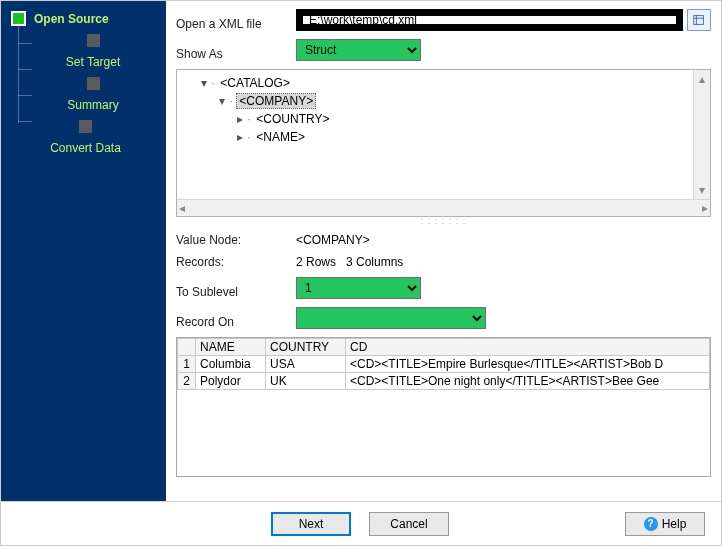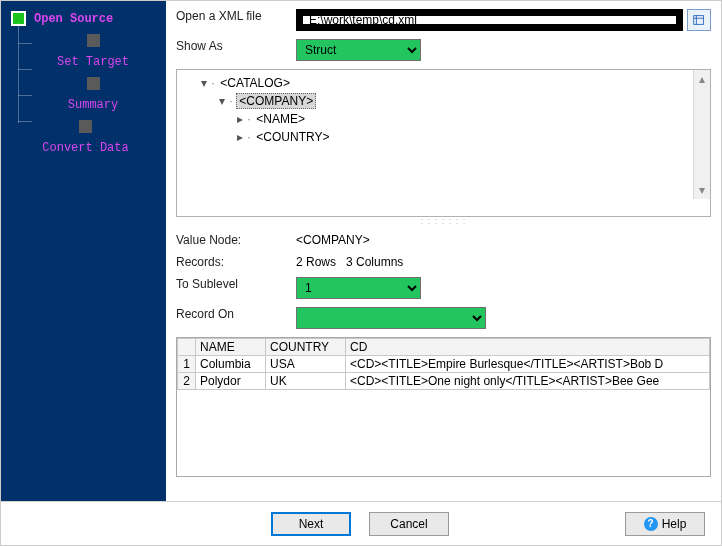--- a/index.html
+++ b/index.html
@@ -1,33 +1,33 @@
 <!DOCTYPE html>
 <html><head>
 <meta charset="utf-8">
 <style>
   * { box-sizing: border-box; margin: 0; padding: 0; }
   body { font-family: "Segoe UI", Tahoma, sans-serif; font-size: 12px; background: #fff; width: 722px; height: 546px; overflow: hidden; border: 1px solid #ccc; }
   .main { display: flex; height: 500px; }
-  .sidebar { width: 165px; background: #02306b; color: #d946ef; padding-top: 6px; position: relative; font-family: Liberation Mono, monospace; }
+  .sidebar { width: 165px; background: #02306b; color: #bef264; padding-top: 6px; position: relative; }
   .side-item { display: flex; align-items: center; padding: 4px 6px 4px 10px; gap: 8px; cursor: pointer; }
   .side-item .box { width: 13px; height: 13px; background: #5a5a5a; flex: 0 0 auto; }
   .side-item.active .box { background: #1bc41b; border: 2px solid #fff; width: 15px; height: 15px; box-sizing: border-box; }
   .side-item.active { font-weight: bold; }
   .side-sub { padding-left: 25px; flex-direction: column; }
   .vline { position: absolute; left: 17px; top: 22px; width: 1px; height: 100px; background: rgba(255,255,255,0.3); }
   .hline { position: absolute; left: 17px; width: 14px; height: 1px; background: rgba(255,255,255,0.3); }
   .content { flex: 1; padding: 8px 10px 4px 10px; background: #fff; display: flex; flex-direction: column; }
-  .row { display: flex; align-items: flex-start; margin-bottom: 8px; }
+  .row { display: flex; align-items: flex-end; margin-bottom: 8px; }
   .lab { width: 120px; color: #222; }
   .file-input { flex: 1; height: 22px; border: 7px solid #000000; padding: 2px 6px; font-size: 12px; background: #fff; }
   .file-btn { width: 24px; height: 22px; margin-left: 4px; border: 1px solid #7a9ccf; background: #e9f1fb; display: flex; align-items: center; justify-content: center; cursor: pointer; }
   .file-btn svg { width: 14px; height: 14px; }
   select, .select-like { height: 22px; border: 1px solid #707070; background: #22c55e; font-size: 12px; padding: 0 4px; }
-  .tree-wrap { border: 1px solid #b0b0b0; height: 148px; position: relative; display: flex; flex-direction: row; }
+  .tree-wrap { border: 1px solid #b0b0b0; height: 148px; position: relative; display: flex; flex-direction: column; }
   .tree-scroll { flex: 1; overflow: hidden; padding: 4px 6px; }
   .tree ul { list-style: none; padding-left: 18px; }
   .tree li { line-height: 18px; white-space: nowrap; }
   .tw { display: inline-block; width: 10px; color: #555; cursor: pointer; }
   .dots { color: #888; }
   .node { padding: 0 2px; }
   .node.sel { background: #d8d8d8; border: 1px dotted #666; }
   .tree-hbar { height: 17px; background: #f0f0f0; border-top: 1px solid #d8d8d8; display: flex; align-items: center; justify-content: space-between; padding: 0 2px; color: #888; }
   .tree-vbar { position: absolute; right: 0; top: 0; bottom: 17px; width: 17px; background: #f0f0f0; border-left: 1px solid #d8d8d8; display: flex; flex-direction: column; align-items: center; justify-content: space-between; color: #888; padding: 2px 0; }
   .grip { text-align: center; color: #bbb; font-size: 9px; letter-spacing: 1px; height: 8px; line-height: 8px; }
@@ -91,22 +91,22 @@
       </select>
     </div>
 
     <div class="tree-wrap">
       <div class="tree-scroll tree">
         <ul>
           <li><span class="tw">▾</span><span class="dots">·</span> <span class="node">&lt;CATALOG&gt;</span>
             <ul>
               <li><span class="tw">▾</span><span class="dots">·</span> <span class="node sel">&lt;COMPANY&gt;</span>
                 <ul>
+                  <li><span class="tw">▸</span><span class="dots">·</span> <span class="node">&lt;COUNTRY&gt;</span></li>
                   <li><span class="tw">▸</span><span class="dots">·</span> <span class="node">&lt;NAME&gt;</span></li>
-                  <li><span class="tw">▸</span><span class="dots">·</span> <span class="node">&lt;COUNTRY&gt;</span></li>
                 </ul>
               </li>
             </ul>
           </li>
         </ul>
       </div>
       <div class="tree-vbar">
           <span>▴</span>
           <span>▾</span>
         </div>

